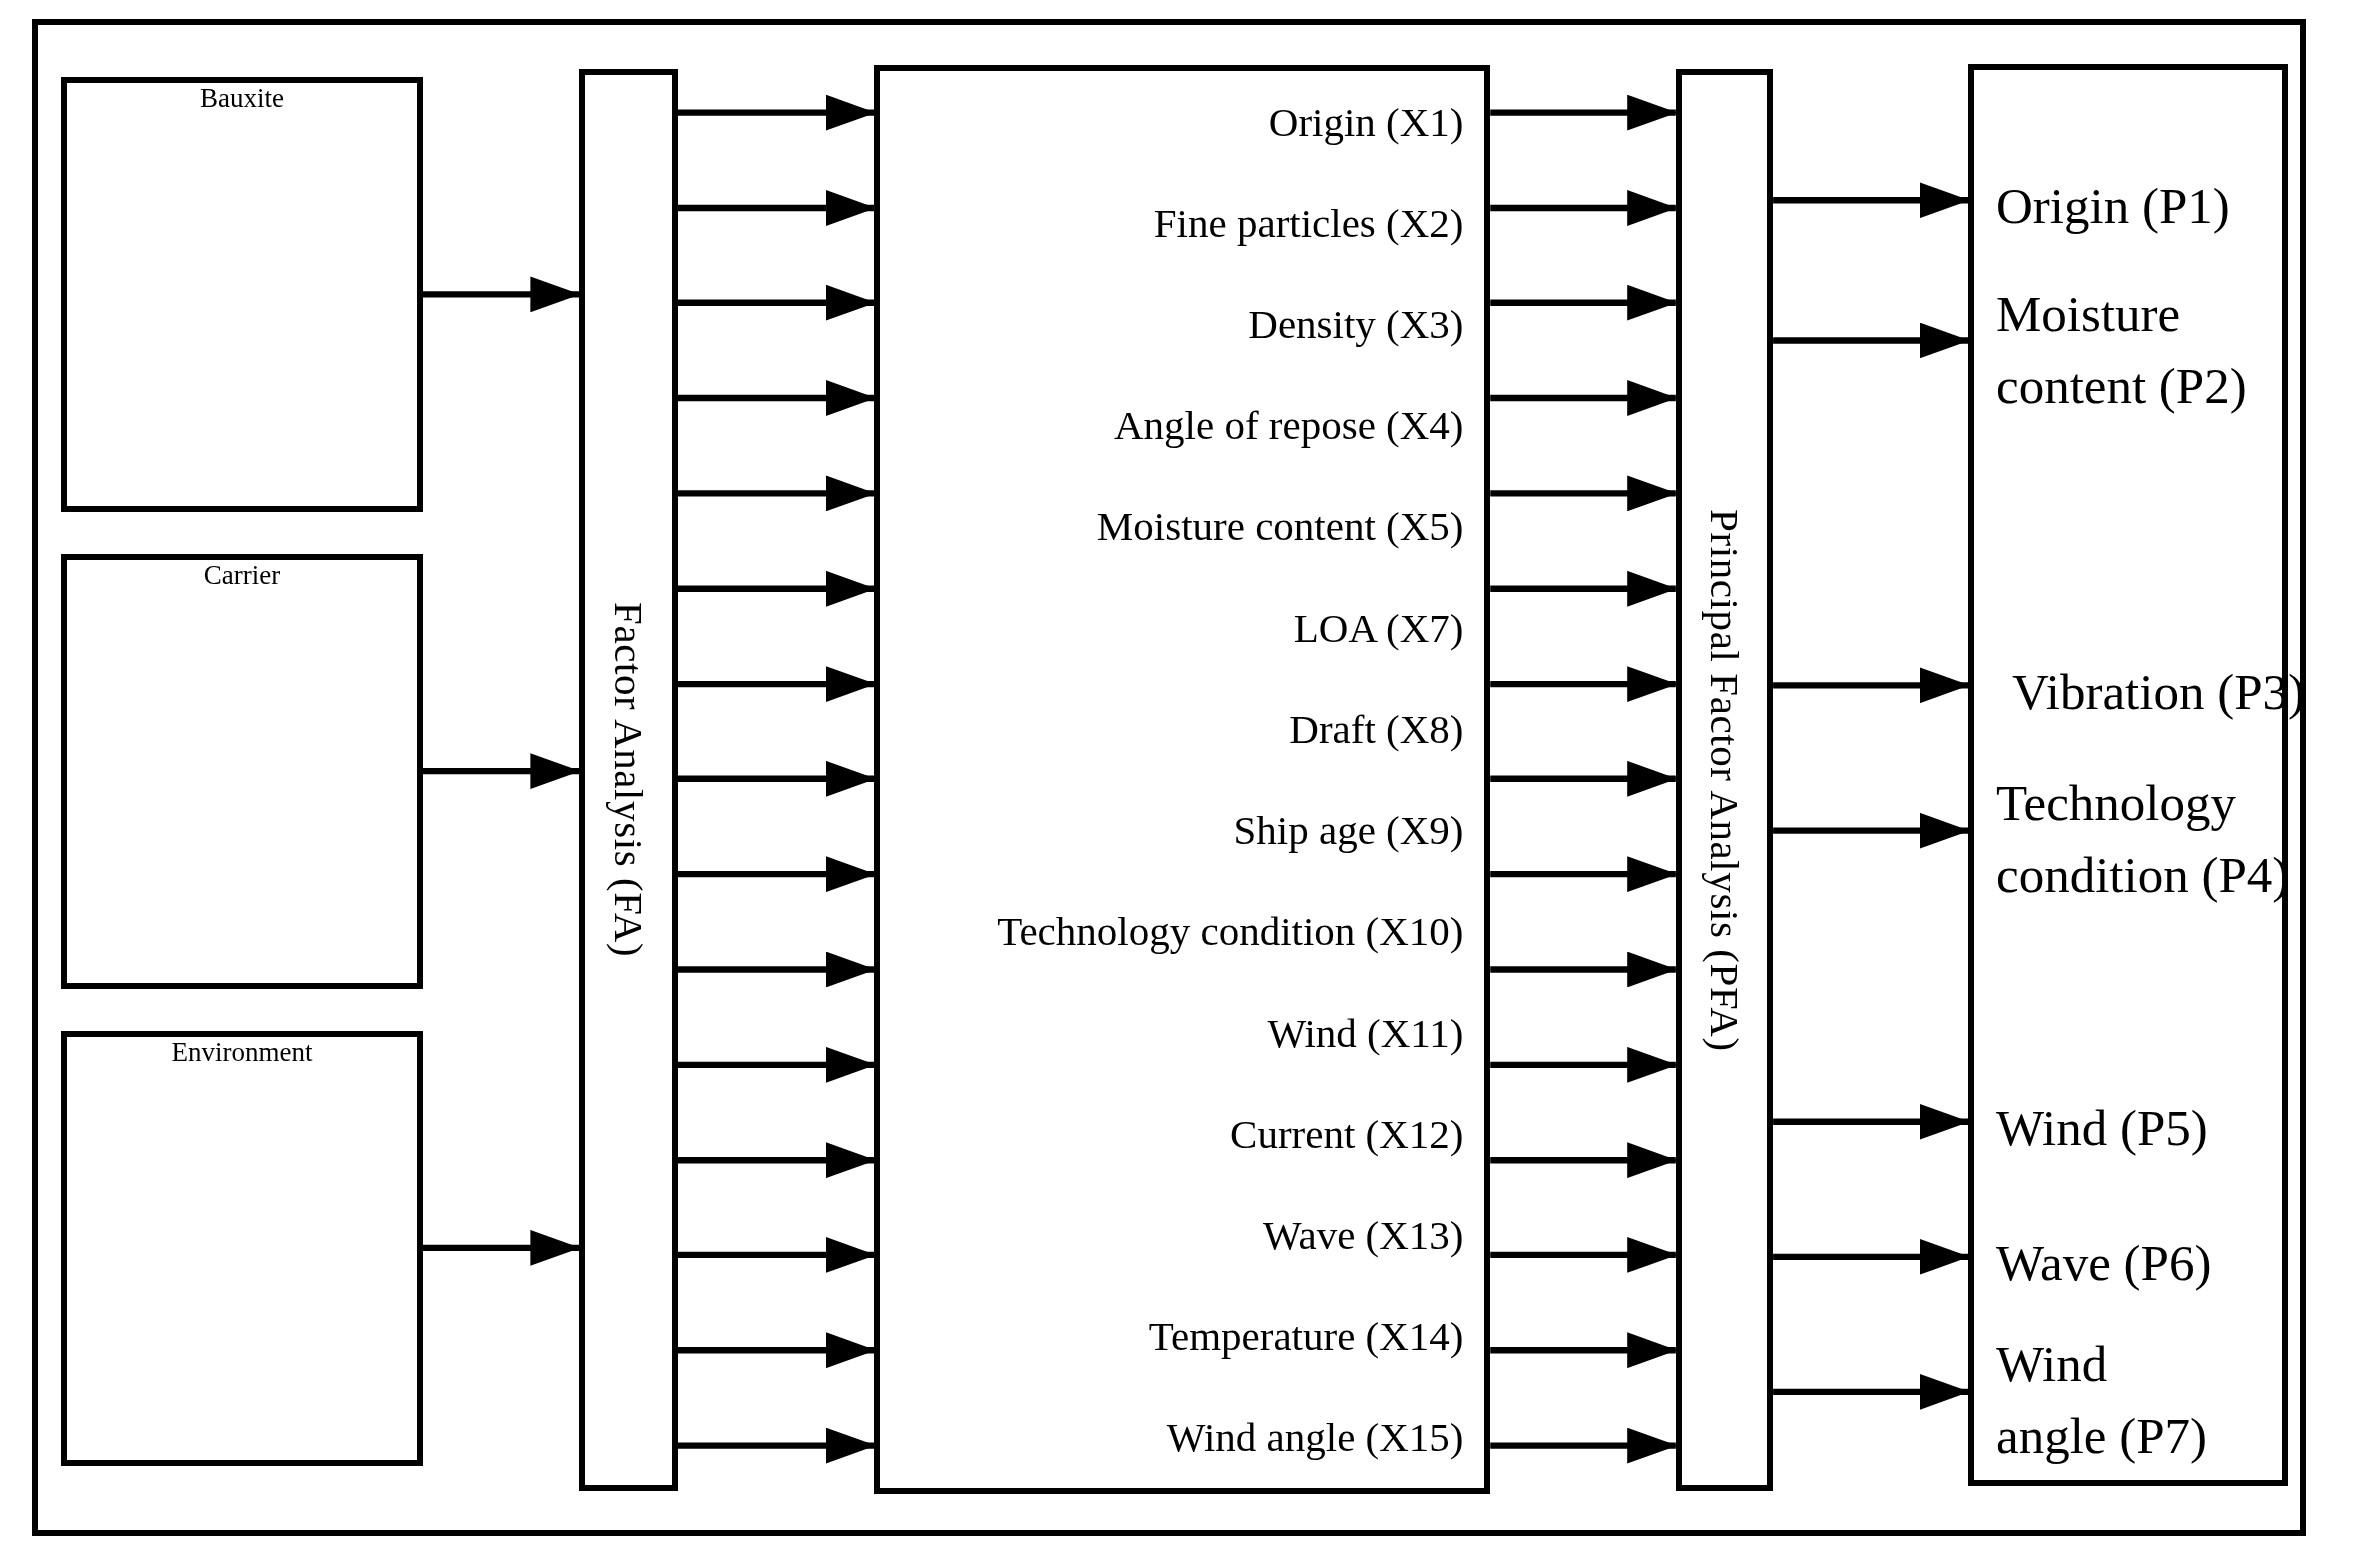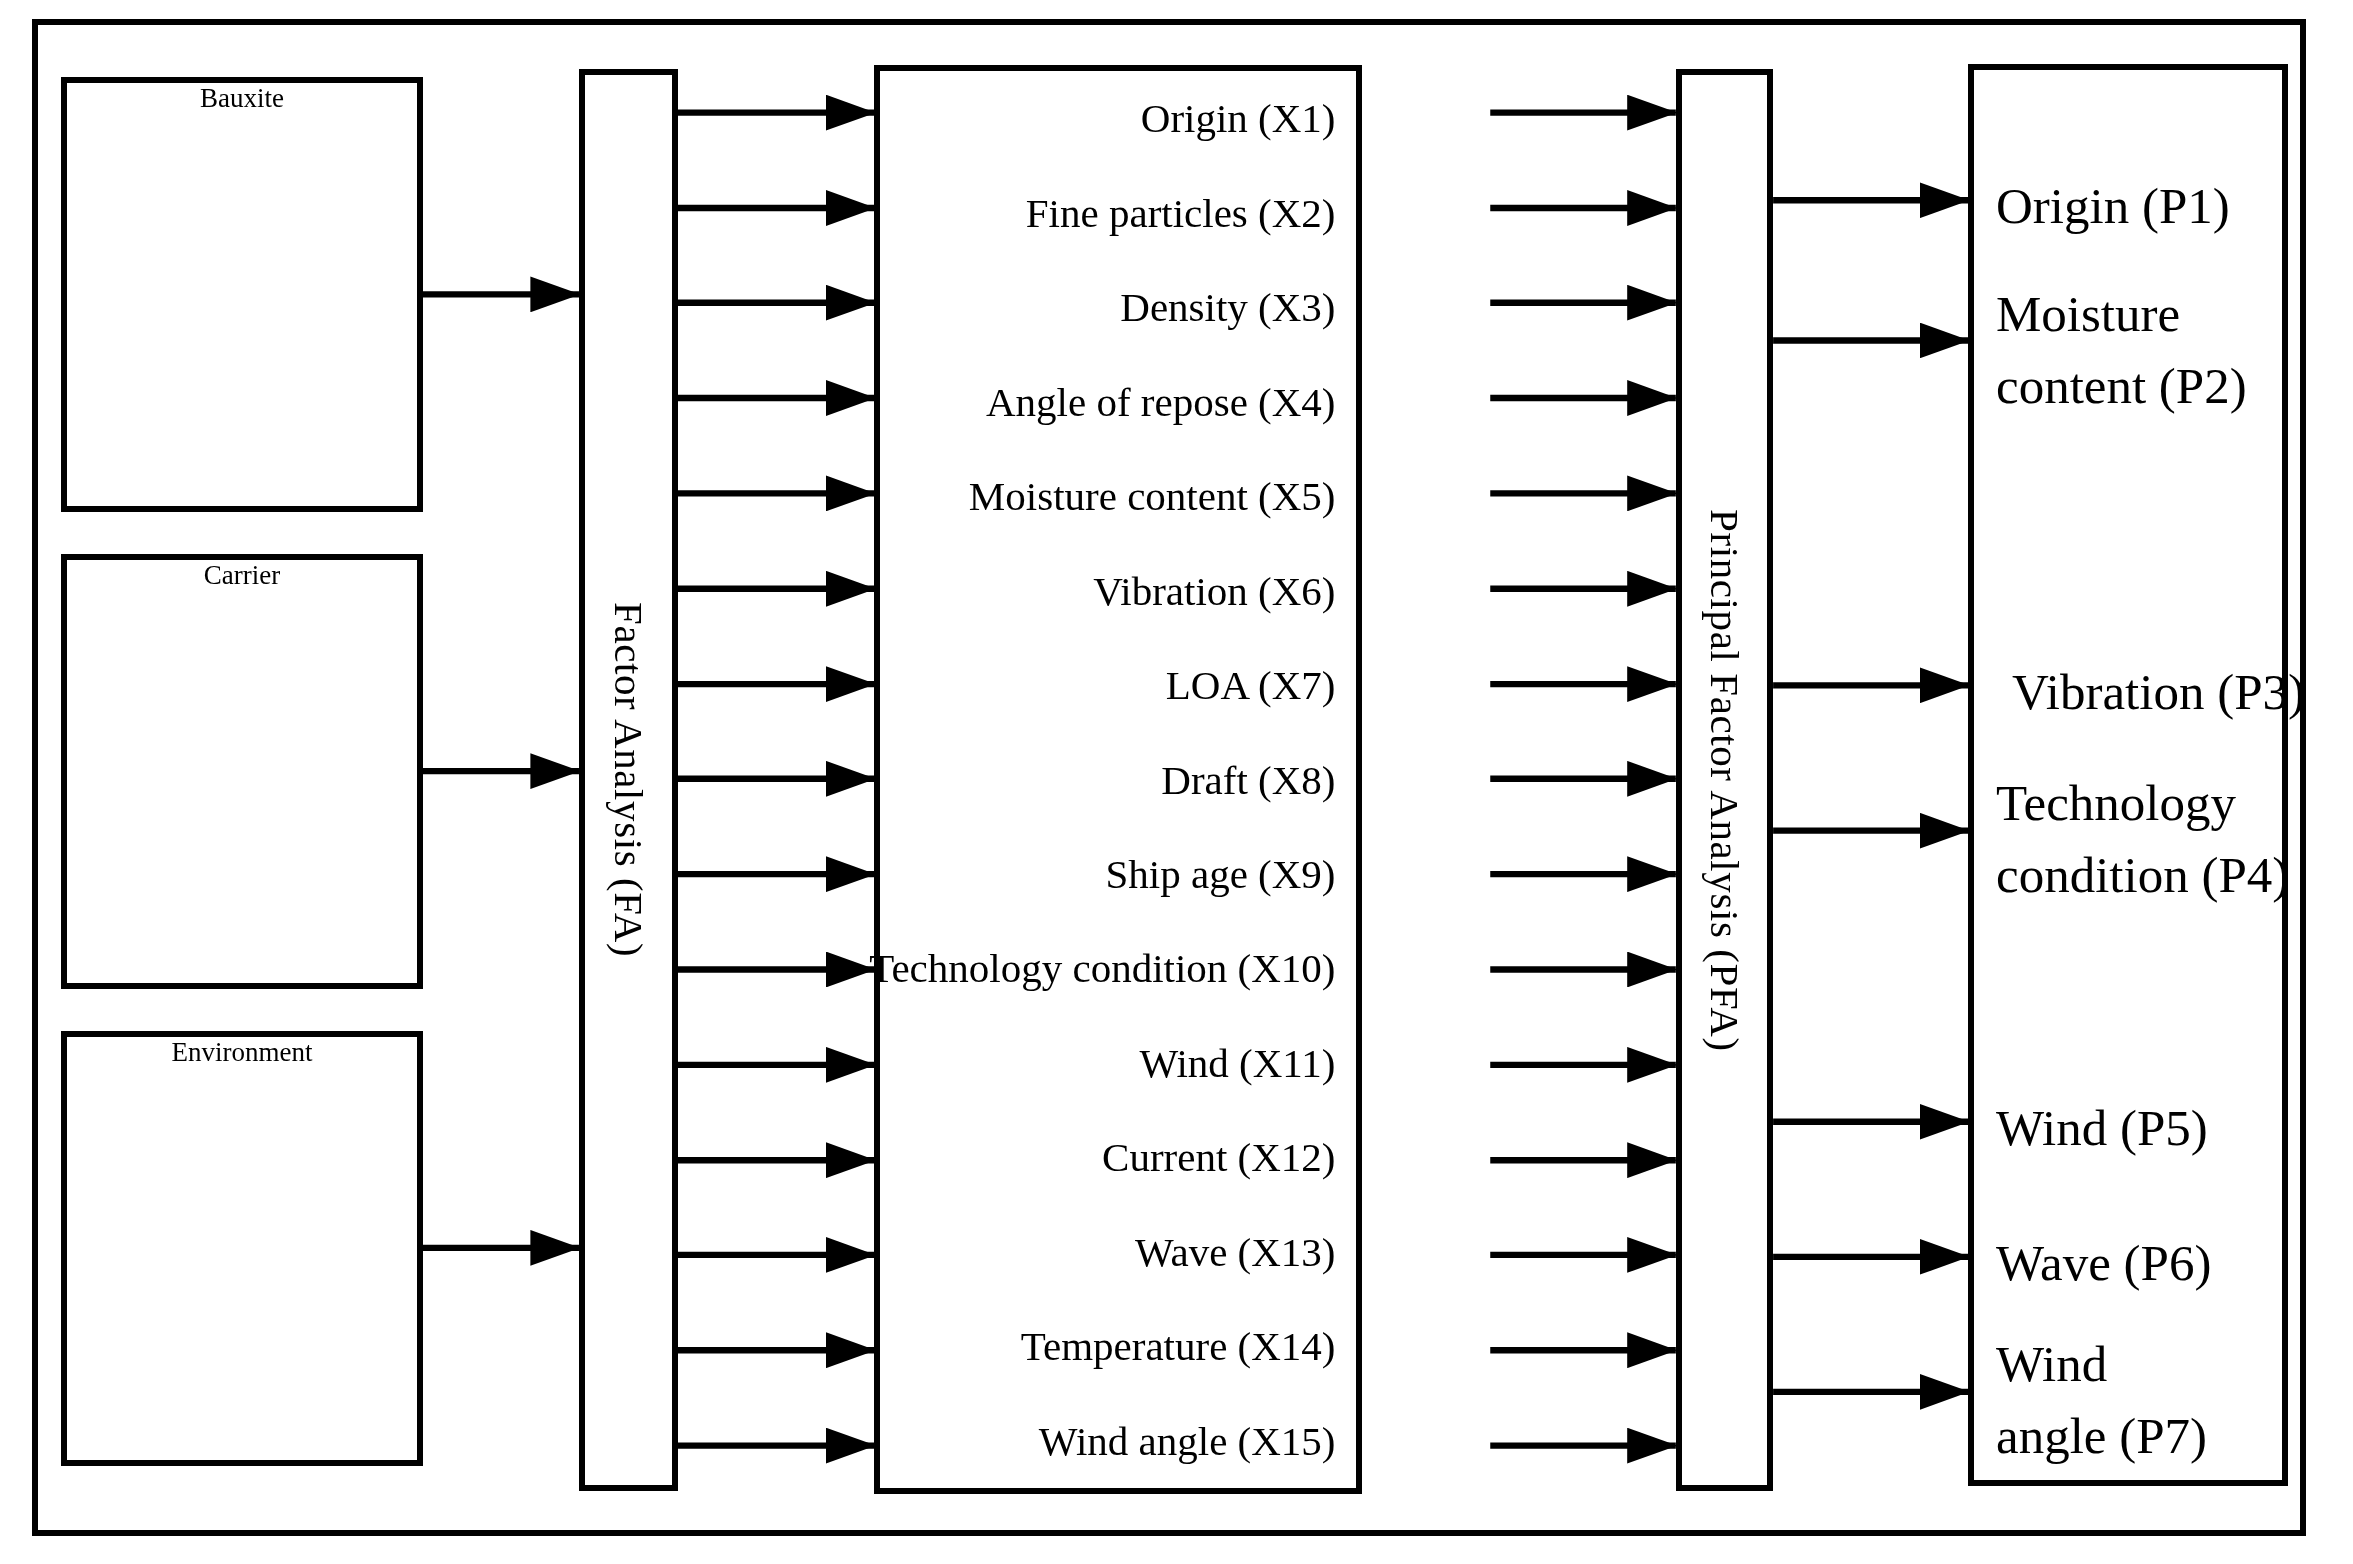--- a/index.html
+++ b/index.html
@@ -58,21 +58,21 @@
     writing-mode: vertical-rl;
     text-orientation: mixed;
     font-size: 41px;
     white-space: nowrap;
     letter-spacing: 0.6px;
   }
 
   
   #middle-box {
     left: 874px; top: 65px;
-    width: 488px; height: 1429px;
+    width: 616px; height: 1429px;
     background: #ffffff;
   }
   .mid-rows {
     position: absolute;
     left: 0; top: 0; right: 0; bottom: 0;
     display: flex;
     flex-direction: column;
   }
   .vrow {
     flex: 1 1 0;
@@ -150,23 +150,20 @@
           <span>Fine particles (X2)</span>
         </div>
       <div class="vrow">
           <span>Density (X3)</span>
         </div>
       <div class="vrow">
           <span>Angle of repose (X4)</span>
         </div>
       <div class="vrow">
           <span>Moisture content (X5)</span>
-        </div>
-      <div class="vrow">
-          <span>Vibration (X6)</span>
         </div>
       <div class="vrow">
           <span>LOA (X7)</span>
         </div>
       <div class="vrow">
           <span>Draft (X8)</span>
         </div>
       <div class="vrow">
           <span>Ship age (X9)</span>
         </div>

